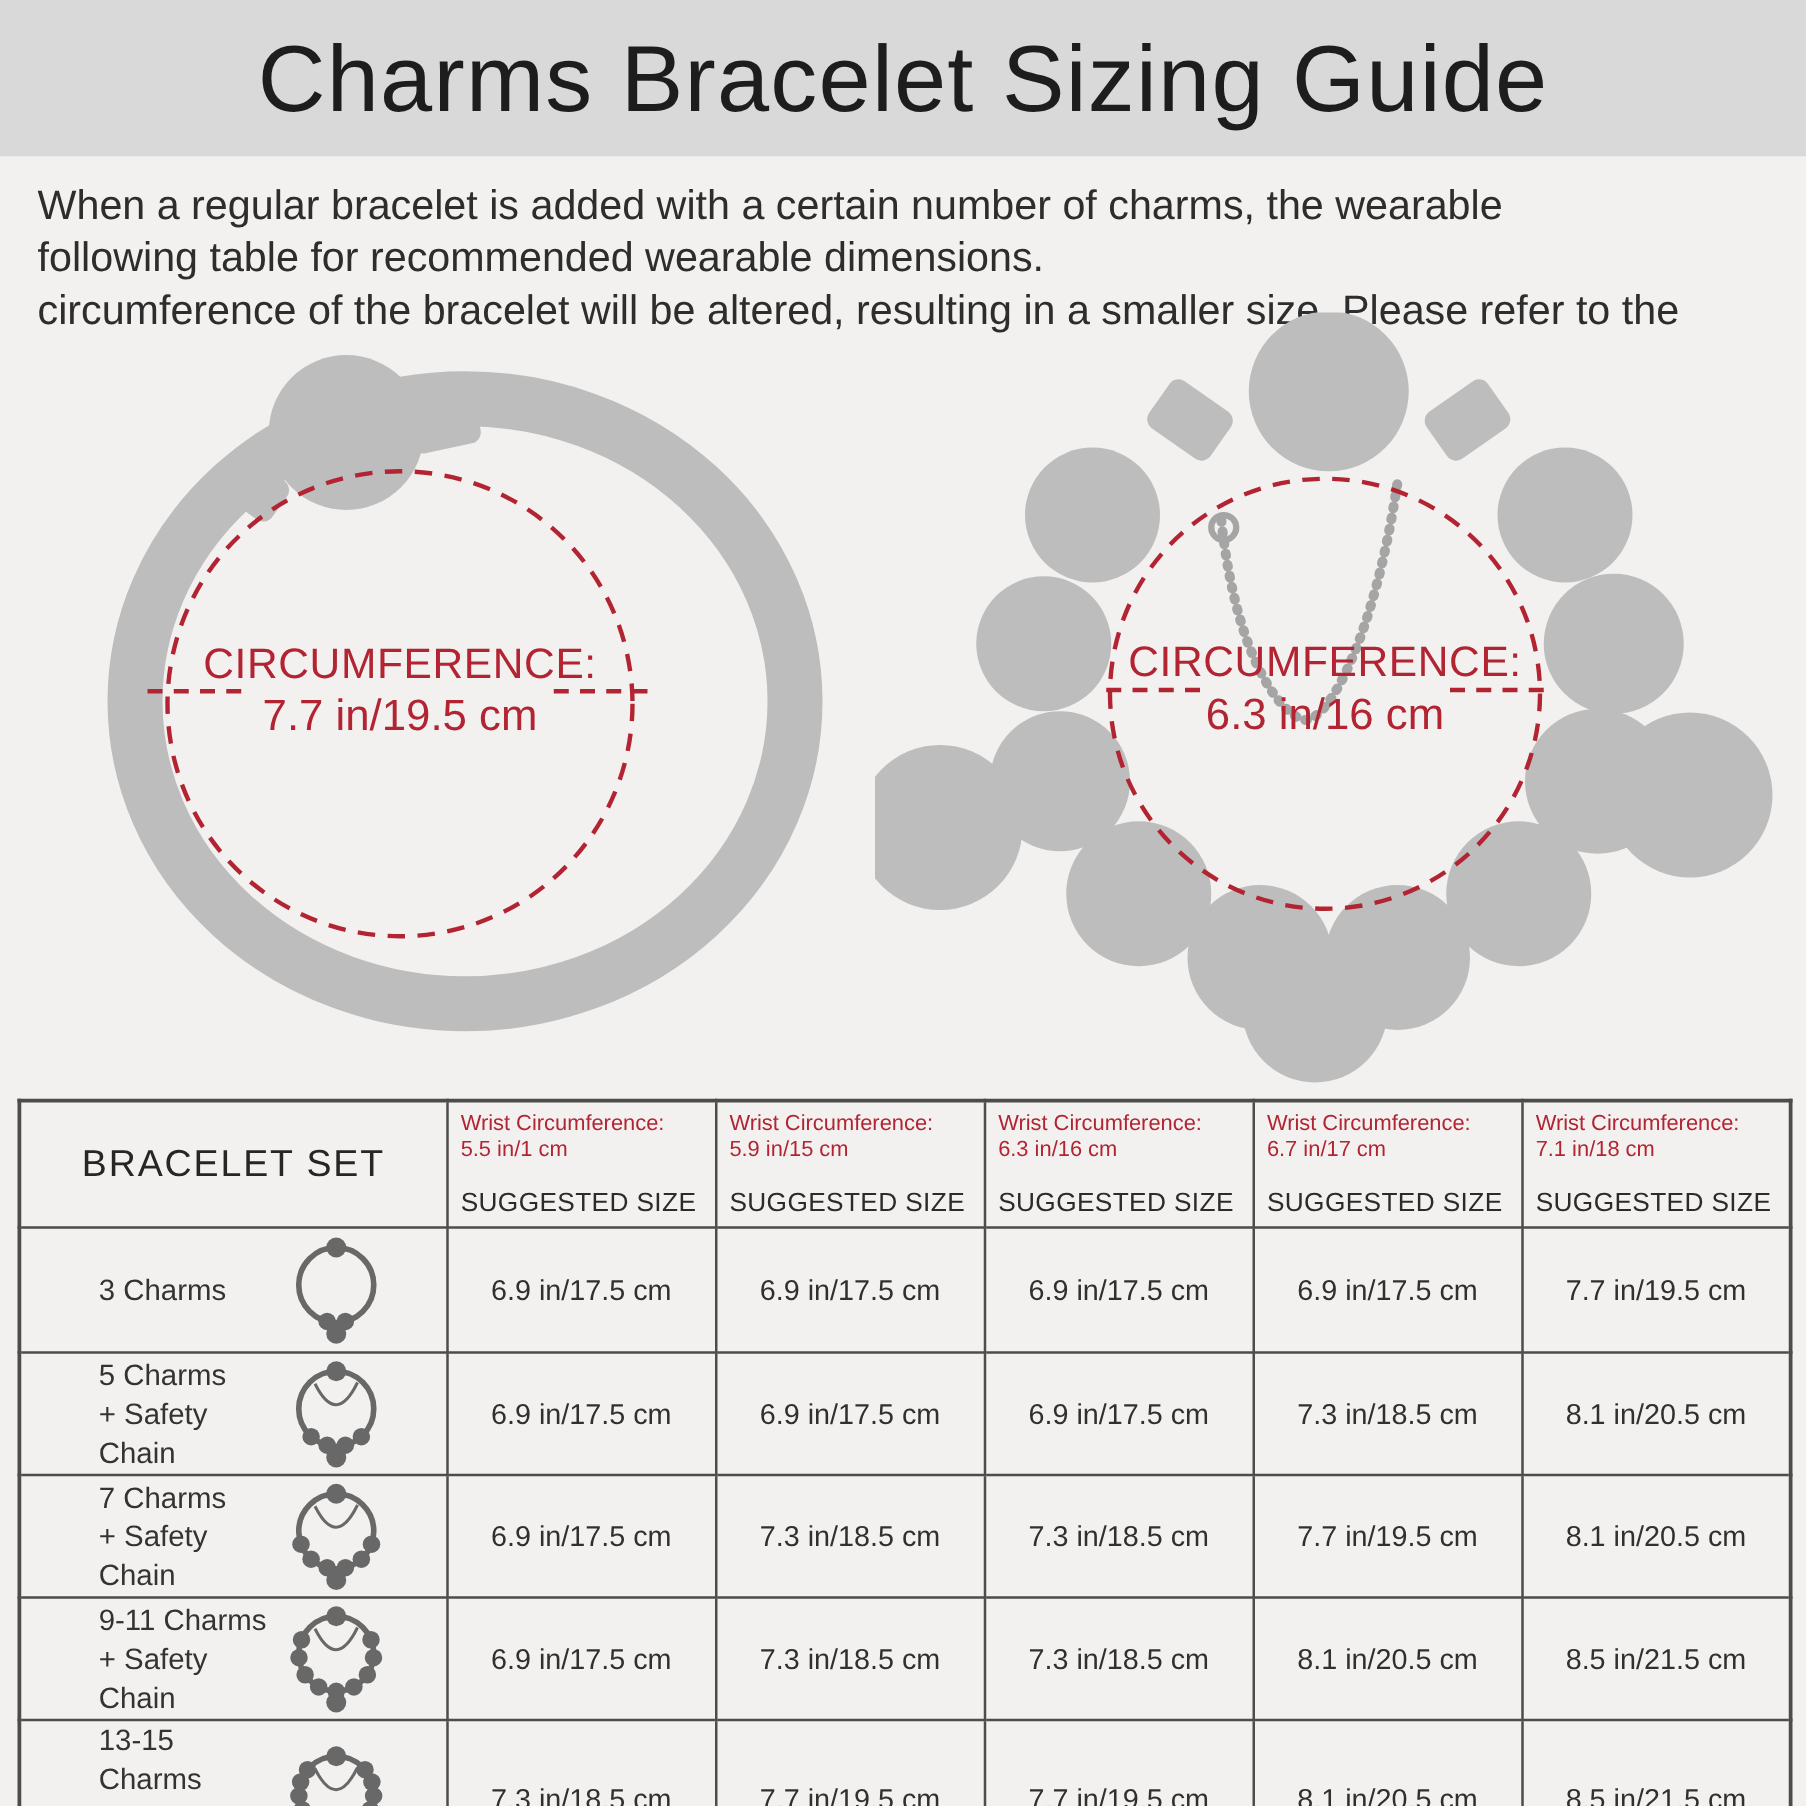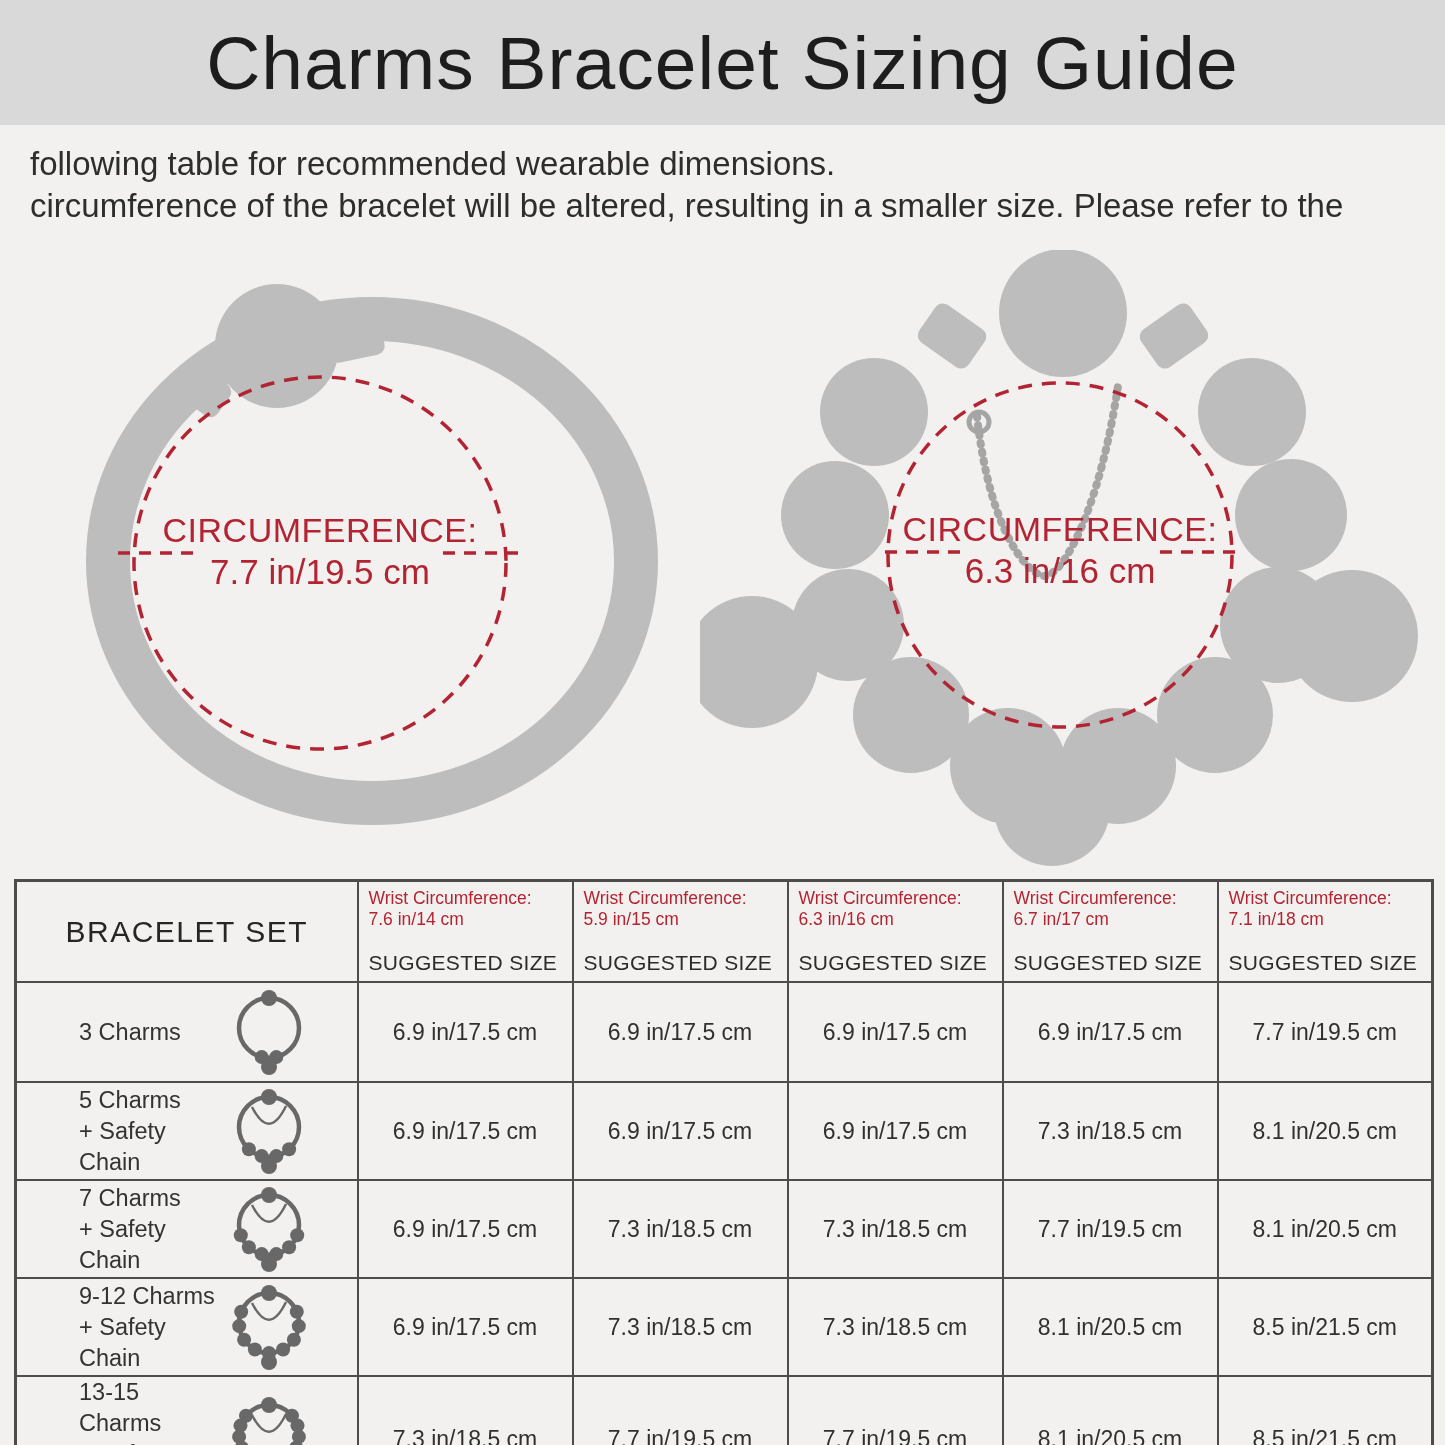--- a/index.html
+++ b/index.html
@@ -52,20 +52,21 @@
   .row-icon{margin-right:38px;flex:0 0 auto}
 </style>
 </head>
 <body>
 
 <div class="banner">
   <h1>Charms Bracelet Sizing Guide</h1>
 </div>
 
 <div class="intro">
+  <div>When a regular bracelet is added with a certain number of charms, the wearable</div>
   <div>following table for recommended wearable dimensions.</div>
   <div>circumference of the bracelet will be altered, resulting in a smaller size. Please refer to the</div>
 </div>
 
 <svg class="fig" style="left:55px;top:283px" width="640" height="560" viewBox="0 0 640 560">
   <ellipse cx="317" cy="278" rx="264" ry="242" fill="none" stroke="var(--gray)" stroke-width="44"></ellipse>
   <g fill="var(--gray)">
     <rect x="-28" y="-19" width="56" height="38" rx="9" transform="translate(146 106) rotate(36)"></rect>
     <rect x="-28" y="-19" width="56" height="38" rx="9" transform="translate(300 57) rotate(-12)"></rect>
   </g>
@@ -116,21 +117,21 @@
       <col style="width:215px">
     <col style="width:215px">
       <col style="width:215px">
       <col style="width:215px">
   </colgroup>
   <thead>
       <tr id="head-row">
         <th class="set-th"><span>BRACELET SET</span></th>
         <th class="size-th">
           <div class="wrist">Wrist Circumference:</div>
-          <div class="wrist">7.6 in/14 cm</div>
+          <div class="wrist">5.5 in/1 cm</div>
           <div class="sug">SUGGESTED SIZE</div>
         </th>
         <th class="size-th">
           <div class="wrist">Wrist Circumference:</div>
           <div class="wrist">5.9 in/15 cm</div>
           <div class="sug">SUGGESTED SIZE</div>
         </th>
         <th class="size-th">
           <div class="wrist">Wrist Circumference:</div>
           <div class="wrist">6.3 in/16 cm</div>
@@ -219,21 +220,21 @@
         <td class="val">6.9 in/17.5 cm</td>
         <td class="val">7.3 in/18.5 cm</td>
         <td class="val">7.3 in/18.5 cm</td>
         <td class="val">7.7 in/19.5 cm</td>
         <td class="val">8.1 in/20.5 cm</td>
       </tr>
       <tr>
         <td class="set-td">
           <div class="set-cell">
             <div class="set-label">
-              <div>9-12 Charms</div>
+              <div>9-11 Charms</div>
               <div>+ Safety Chain</div>
             </div>
             <svg class="row-icon" width="100" height="96" viewBox="0 0 100 96">
               <circle cx="50" cy="44" r="30" fill="none" stroke="var(--icon-gray)" stroke-width="4.5"></circle>
               <circle cx="50" cy="14" r="8" fill="var(--icon-gray)"></circle>
               <path d="M 33 24 Q 50 58 67 23" fill="none" stroke="var(--icon-gray)" stroke-width="2.4"></path>
               <circle cx="22.2" cy="32.8" r="7" fill="var(--icon-gray)"></circle>
               <circle cx="20.2" cy="47.1" r="7" fill="var(--icon-gray)"></circle>
               <circle cx="25.1" cy="60.8" r="7" fill="var(--icon-gray)"></circle>
               <circle cx="35.9" cy="70.5" r="7" fill="var(--icon-gray)"></circle>

